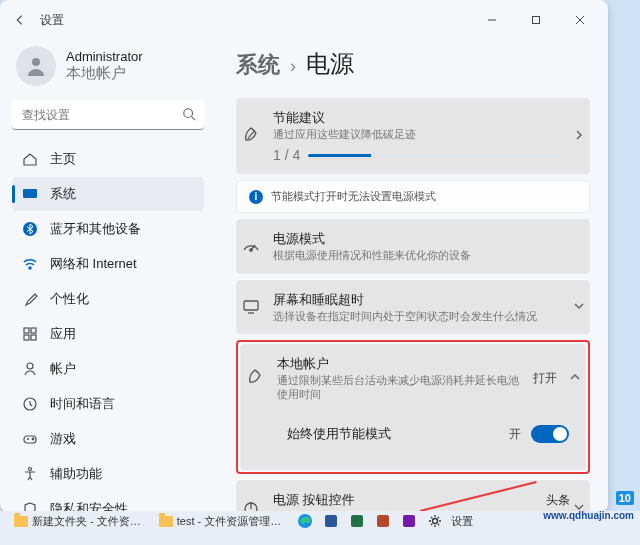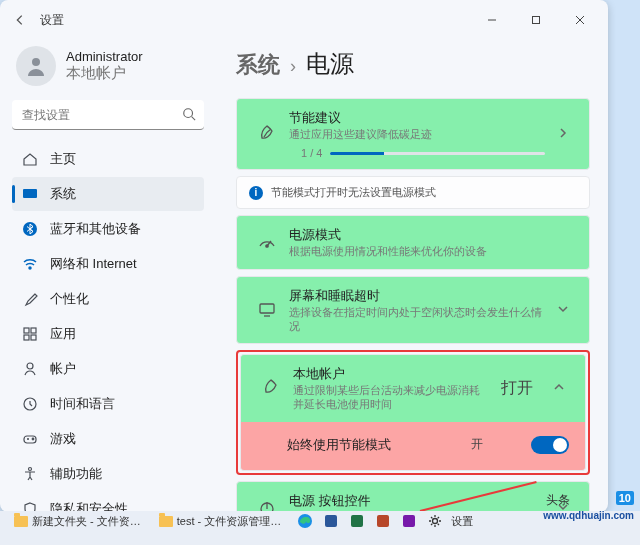--- a/index.html
+++ b/index.html
@@ -25,40 +25,40 @@
   .nav-item { display: flex; align-items: center; gap: 12px; height: 34px; padding: 0 10px; border-radius: 4px; font-size: 13px; color: #222; position: relative; }
   .nav-item.selected { background: #e8ecf1; }
   .nav-item.selected::before { content: ""; position: absolute; left: 0; top: 8px; bottom: 8px; width: 3px; background: #0067c0; border-radius: 2px; }
   .nav-icon { width: 16px; height: 16px; display: flex; align-items: center; justify-content: center; color: #4a4f57; }
   .nav-icon svg { width: 16px; height: 16px; }
   .main { flex: 1; padding: 0 18px 10px 22px; overflow-y: auto; }
   .breadcrumb { display: flex; align-items: baseline; gap: 10px; padding: 8px 0 18px 0; }
   .breadcrumb .bc1 { font-size: 22px; color: #666; font-weight: 600; }
   .breadcrumb .sep { font-size: 18px; color: #888; }
   .breadcrumb .bc2 { font-size: 24px; color: #222; font-weight: 400; }
-  .card { background: #86efac; border: 1px solid #e6e8eb; border-radius: 4px; margin-bottom: 6px; padding: 10px 20px; display: flex; align-items: center; gap: 12px; }
+  .card { background: #e5e5e5; border: 1px solid #e6e8eb; border-radius: 4px; margin-bottom: 6px; padding: 10px 4px; display: flex; align-items: center; gap: 12px; }
   .card .card-icon { width: 20px; height: 20px; color: #555; flex-shrink: 0; display:flex; align-items:center; justify-content:center; }
   .card .card-body { flex: 1; min-width: 0; }
   .card .card-title { font-size: 13px; color: #222; }
   .card .card-sub { font-size: 11px; color: #777; line-height: 1.3; }
   .card .chev { color: #666; flex-shrink:0; }
   .progress { margin-top: 6px; display: flex; align-items: center; gap: 8px; }
-  .progress .p-label { font-size: 11px; color: #777; margin-left: 12px; }
+  .progress .p-label { font-size: 14px; color: #777; }
   .progress .p-bar { flex: 1; height: 3px; background: #e0e3e7; border-radius: 2px; overflow: hidden; }
   .progress .p-fill { height: 100%; width: 25%; background: #0067c0; }
   .info-strip { background: #fdfdfe; border: 1px solid #e6e8eb; border-radius: 4px; margin-bottom: 6px; padding: 8px 12px; display: flex; align-items: center; gap: 8px; font-size: 11px; color: #555; }
   .info-strip .dot { width: 14px; height: 14px; border-radius: 50%; background: #0067c0; color: #fff; font-size: 10px; display: flex; align-items: center; justify-content: center; font-weight: bold; }
   .highlight-group { border: 2px solid #e83a3a; border-radius: 4px; padding: 2px; margin-bottom: 6px; }
   .highlight-group .card { margin-bottom: 0; border-radius: 4px 4px 0 0; border-bottom: none; }
-  .sub-row { background: #fca5a5; border: 1px solid #e6e8eb; border-top: none; border-radius: 0 0 4px 4px; padding: 14px 16px 16px 46px; display: flex; align-items: center; gap: 38px; }
+  .sub-row { background: #e5e5e5; border: 1px solid #e6e8eb; border-top: none; border-radius: 0 0 4px 4px; padding: 14px 16px 26px 46px; display: flex; align-items: center; }
   .sub-row .sr-label { flex: 1; font-size: 13px; color: #222; }
   .sub-row .sr-state { font-size: 12px; color: #444; margin-right: 10px; }
   .toggle { width: 38px; height: 18px; background: #0067c0; border-radius: 10px; position: relative; }
   .toggle::after { content: ""; position: absolute; right: 2px; top: 2px; width: 14px; height: 14px; background: #fff; border-radius: 50%; }
-  .card .status-text { font-size: 16px; color: #444; margin-right: 8px; }
+  .card .status-text { font-size: 12px; color: #444; }
 
   
   .taskbar { position: absolute; left: 0; right: 0; bottom: 0; height: 34px; background: #e9eef6; display: flex; align-items: flex-start; padding: 0 6px; gap: 2px; font-size: 11px; color: #333; }
   .tb-item { display: flex; align-items: center; gap: 4px; padding: 3px 8px; border-radius: 4px; }
   .tb-item .folder { width: 14px; height: 11px; background: #f7c154; border-radius: 1px; position: relative; }
   .tb-item .folder::before { content:""; position:absolute; top:-3px; left:0; width:6px; height:3px; background:#f7c154; border-radius:1px 1px 0 0; }
   .tb-icons { display: flex; align-items: center; gap: 6px; margin-left: 4px; }
   .tb-ic { width: 20px; height: 20px; border-radius: 4px; display:flex; align-items:center; justify-content:center; }
   .tb-spacer { flex: 1; }
 

